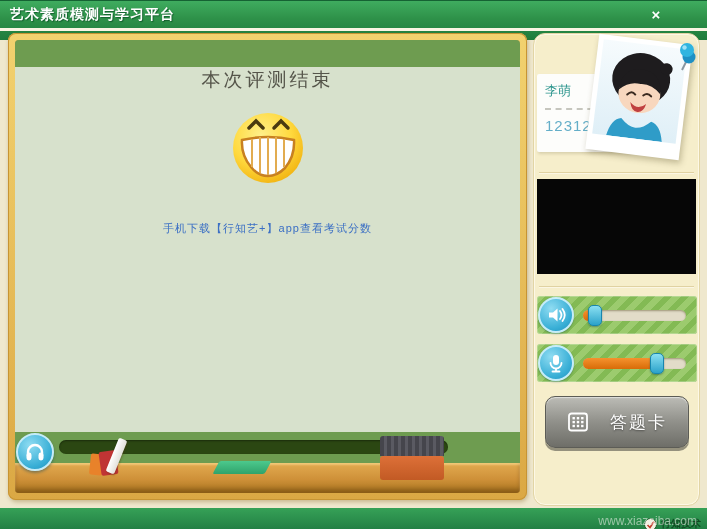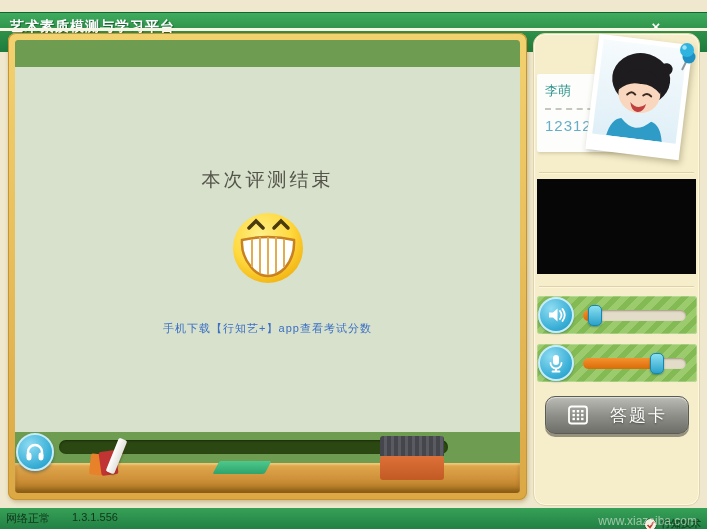--- a/index.html
+++ b/index.html
@@ -1,37 +1,37 @@
 <!DOCTYPE html>
 <html><head>
 <meta charset="utf-8">
 <style>
   * { margin:0; padding:0; box-sizing:border-box; }
   html,body { width:707px; height:529px; }
   body { font-family:"Liberation Sans","DejaVu Sans",sans-serif; overflow:hidden; }
   #app { position:relative; width:707px; height:529px; background:#EFE8CE; overflow:hidden; }
 
   
-  .titlebar { position:absolute; left:0; top:12px; width:707px; height:40px;
+  .titlebar { position:absolute; left:0; top:0; width:707px; height:40px;
     background:linear-gradient(#3FAC5F,#2E9149 45%,#1E7C3D); border-top:1px solid #156233; }
   .titlebar .title { position:absolute; left:10px; top:0; line-height:27px; color:#fff;
     font-size:14px; font-weight:bold; text-shadow:1px 1px 1px #14602E; letter-spacing:1px; }
   .close-btn { position:absolute; right:40px; top:4px; width:22px; height:19px; color:#fff;
     font-size:15px; font-weight:bold; text-align:center; line-height:19px; cursor:pointer; }
   .body-strip { position:absolute; left:0; top:28px; width:707px; height:3px; background:#FAF5E3; }
 
   
   .board { position:absolute; left:8px; top:33px; width:519px; height:467px;
     background:linear-gradient(#F2D26F,#DBA844); border-radius:8px; padding:7px;
     box-shadow:inset 0 0 0 1px #C79433, 1px 2px 4px rgba(120,90,20,.35); }
   .board-inner { width:100%; height:100%; border-radius:4px; overflow:hidden;
     display:flex; flex-direction:column; box-shadow:inset 1px 1px 3px rgba(90,60,10,.5); }
   .band-top { height:27px; background:#6E9C50; flex:0 0 auto; }
   .board-surface { flex:1 1 auto; background:#D7E1CC; display:flex; flex-direction:column; align-items:center; }
-  .result-title { margin-top:100px; font-size:19px; color:#55554A; letter-spacing:3px; }
+  .result-title { font-size:19px; color:#55554A; letter-spacing:3px; }
   .smiley { margin-top:14px; }
   .download-hint { margin-top:32px; font-size:11px; color:#3B6FC4; letter-spacing:1px; }
   .band-bottom { height:31px; background:#6E9C50; position:relative; flex:0 0 auto; }
   .progress-track { position:absolute; left:44px; right:72px; top:8px; height:14px;
     background:#2B4712; border-radius:8px; box-shadow:inset 0 1px 2px rgba(0,0,0,.4); }
   .tray { height:30px; flex:0 0 auto; position:relative;
     background:linear-gradient(#E3AB50 0%,#CE9038 55%,#A7741F 100%);
     box-shadow:inset 0 2px 2px rgba(255,230,160,.5), inset 0 -4px 4px rgba(100,60,10,.45); }
 
   .headphone-badge { position:absolute; left:8px; top:400px; width:38px; height:38px; border-radius:50%;
@@ -86,21 +86,21 @@
     border:2px solid #C5ECF8; box-shadow:0 1px 2px rgba(0,60,90,.35);
     display:flex; align-items:center; justify-content:center; cursor:pointer; }
   .slider-track { position:absolute; left:46px; right:11px; top:14px; height:11px; border-radius:6px;
     background:#E2DCC8; box-shadow:inset 0 1px 2px rgba(90,80,40,.5); cursor:pointer; }
   .slider-fill { position:absolute; left:0; top:0; height:100%; border-radius:6px 0 0 6px;
     background:linear-gradient(#F5922E,#D86C08); }
   .slider-thumb { position:absolute; right:-7px; top:-5px; width:14px; height:21px; border-radius:5px;
     background:linear-gradient(#8AE0F2,#2BA2CA); border:1px solid #1886AE;
     box-shadow:0 1px 2px rgba(0,50,80,.4); cursor:grab; }
 
-  .gray-btn { position:absolute; left:11px; width:144px; height:38px; border-radius:10px;
+  .gray-btn { position:absolute; left:11px; width:144px; height:52px; border-radius:10px;
     background:linear-gradient(#BCBCB6,#90908A 50%,#6E6E68);
     border:1px solid #5C5C56; box-shadow:0 3px 0 rgba(70,70,62,.55), inset 0 1px 1px rgba(255,255,255,.55);
     display:flex; align-items:center; justify-content:center; gap:21px; cursor:pointer;font-family:Liberation Mono, monospace; }
   .btn-answer { top:362px; } .btn-submit { top:418px; }
   .gray-btn .label { color:#FFFFFF; font-size:17px; letter-spacing:2px; text-shadow:0 1px 2px rgba(0,0,0,.45); }
 
   
   .statusbar { position:absolute; left:0; top:508px; width:707px; height:21px;
     background:linear-gradient(#36A157,#228044); display:flex; align-items:center; }
   .status-left { display:flex; gap:22px; margin-left:6px; font-size:11px; color:#10351B; }
@@ -260,24 +260,20 @@
             <rect x="9.8" y="12.8" width="2.4" height="2.4"></rect>
             <rect x="14.1" y="12.8" width="2.4" height="2.4"></rect>
         </g>
       </svg>
       <span class="label">答题卡</span>
     </div>
 
   </div>
 
   <div class="statusbar">
-    <div class="status-left">
-      <span>网络正常</span>
-      <span>1.3.1.556</span>
-    </div>
     <div class="vendor">
       <svg width="13" height="13" viewBox="0 0 13 13">
         <circle cx="6.5" cy="6.5" r="6" fill="#F3F0E2" stroke="#1A5C2A" stroke-width="1"></circle>
         <path d="M3.5 7 L6 9.5 L10 3.5" stroke="#C03A2A" stroke-width="1.6" fill="none"></path>
       </svg>
       <span>行知技术</span>
     </div>
   </div>
 
   <div class="watermark-site">www.xiazaiba.com</div>

